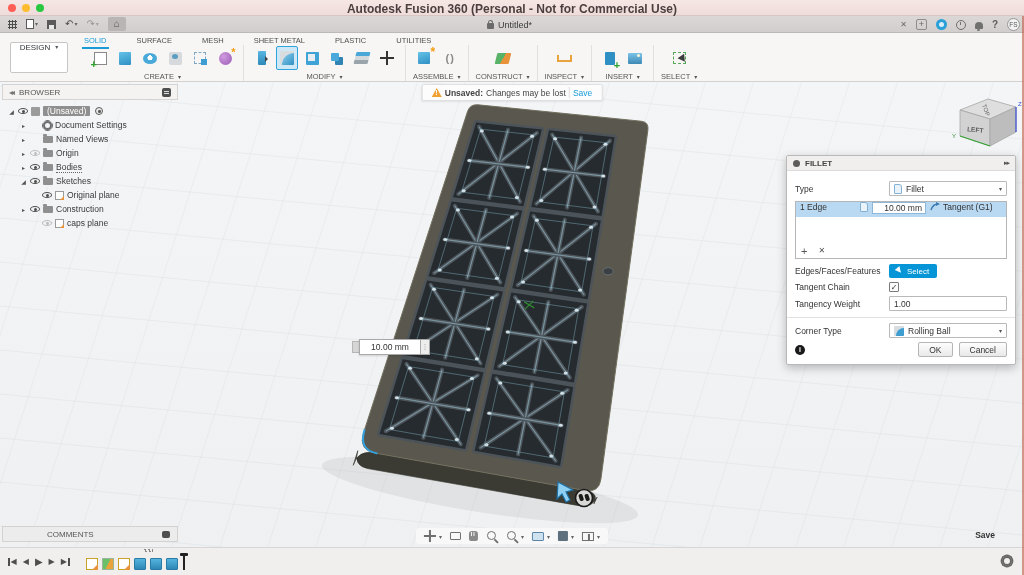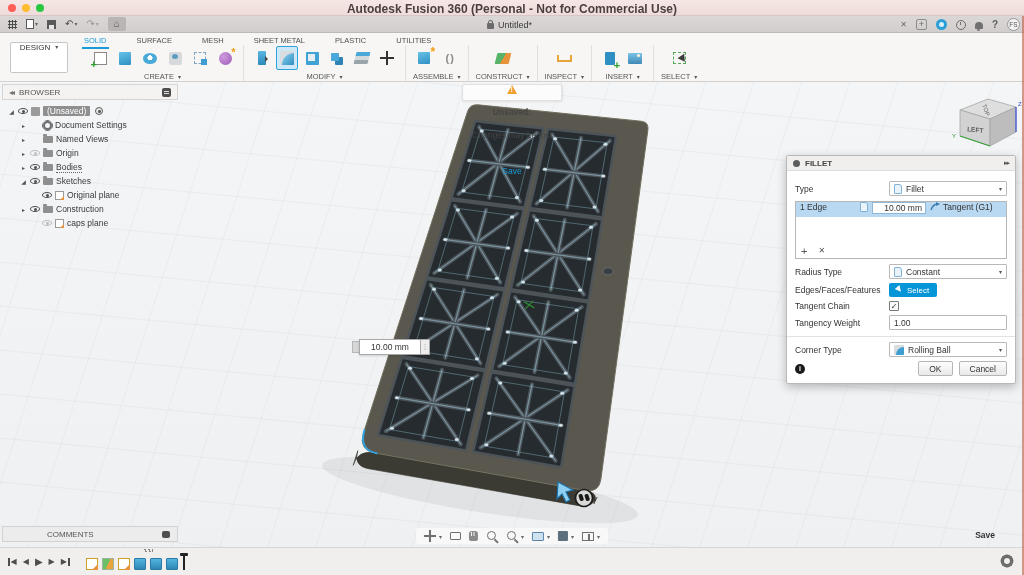--- a/index.html
+++ b/index.html
@@ -121,21 +121,21 @@
   .tr-gear{width:9px;height:9px;border-radius:50%;border:2px solid #6e6e6e;flex:0 0 auto;box-shadow:0 -2px 0 -1px #6e6e6e,0 2px 0 -1px #6e6e6e,-2px 0 0 -1px #6e6e6e,2px 0 0 -1px #6e6e6e;}
   .tr-sketch{width:9px;height:9px;border:1px solid #9a9a9a;background:#fff;position:relative;flex:0 0 auto;}
   .tr-sketch::after{content:"";position:absolute;right:-1px;bottom:-1px;border:2.5px solid transparent;border-right-color:#e8933a;border-bottom-color:#e8933a;}
   .tr-label{white-space:nowrap;}
   .tr-label.selected{background:#8f8f8f;color:#fff;padding:0 4px;border-radius:1px;}
   .tr-label.dotted{border-bottom:1px dotted #666;}
   .tr-radio{width:8px;height:8px;border:1px solid #5c5c5c;border-radius:50%;position:relative;margin-left:2px;background:#e9e9e9;}
   .tr-radio::after{content:"";position:absolute;left:2px;top:2px;width:2.5px;height:2.5px;border-radius:50%;background:#5c5c5c;}
 
   
-  .banner{position:absolute;left:50%;transform:translateX(-50%);top:84px;height:17px;background:#fcfcfc;border:1px solid #e0e0e0;border-radius:2px;display:flex;align-items:center;gap:13px;padding:0 9px;font-size:8.5px;color:#444;z-index:35;box-shadow:0 1px 2px rgba(0,0,0,.08);flex-direction:column;}
+  .banner{position:absolute;left:50%;transform:translateX(-50%);top:84px;height:17px;background:#fcfcfc;border:1px solid #e0e0e0;border-radius:2px;display:flex;align-items:center;gap:3px;padding:0 9px;font-size:8.5px;color:#444;z-index:35;box-shadow:0 1px 2px rgba(0,0,0,.08);}
   .warn-tri{width:0;height:0;border:5px solid transparent;border-bottom:9px solid #f0a030;border-top:none;position:relative;}
   .warn-tri::after{content:"!";position:absolute;left:-1.5px;top:1px;font-size:7px;font-weight:bold;color:#fff;}
   .banner .divider{width:1px;height:11px;background:#ddd;}
   .banner .save{color:#1a9bd7;}
 
   
   .viewcube{position:absolute;left:948px;top:90px;width:74px;height:66px;z-index:30;}
 
   
   .dialog{position:absolute;left:786px;top:155px;width:230px;background:#fff;border:1px solid #b9b9b9;border-radius:2px;box-shadow:0 3px 10px rgba(0,0,0,.25);z-index:45;font-size:8.5px;color:#333;}
@@ -744,28 +744,20 @@
             </svg>
             <span>Tangent (G1)</span>
           </span>
         </div>
         <div class="plusx">
           <span class="p">+</span>
           <span class="x">✕</span>
         </div>
       </div>
 
-      <div class="dlg-row">
-        <span class="dlg-label">Radius Type</span>
-        <div class="dlg-control dd">
-          <span class="d-doc"></span>
-          <span>Constant</span>
-          <span class="dd-caret">▾</span>
-        </div>
-      </div>
 
       <div class="dlg-row">
         <span class="dlg-label">Edges/Faces/Features</span>
         <span class="select-btn">
           <span class="sel-cursor"></span>
           <span>Select</span>
         </span>
       </div>
 
       <div class="dlg-row">

